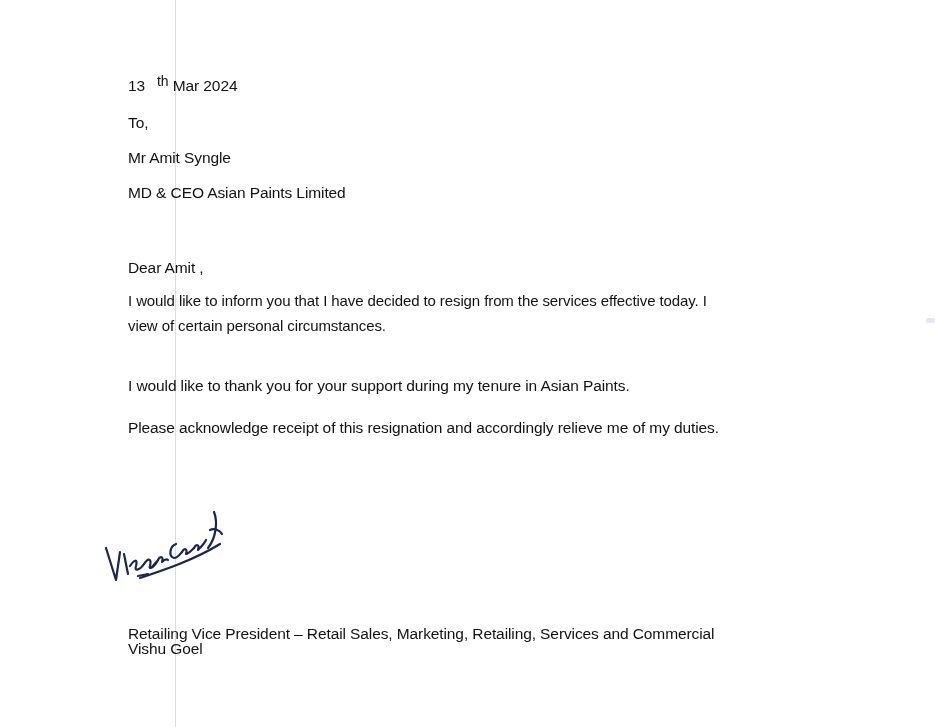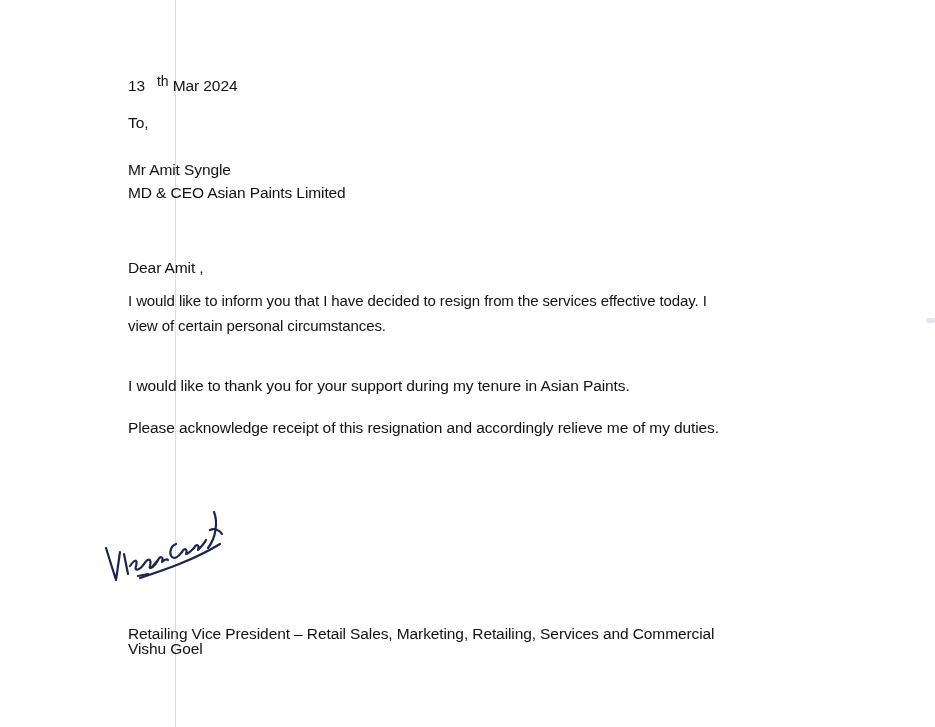--- a/index.html
+++ b/index.html
@@ -66,21 +66,21 @@
 </head>
 <body>
 
 <div class="fold-line"></div>
 <div class="edge-smudge"></div>
 
 <div class="line date" style="top:76px;"><span>13</span><sup>th</sup><span> Mar 2024</span></div>
 
 <div class="line" style="top:113px;">To,</div>
 
-<div class="line" style="top:160px;">Mr Amit Syngle</div>
+<div class="line" style="top:148px;">Mr Amit Syngle</div>
 
 <div class="line" style="top:183px;">MD &amp; CEO Asian Paints Limited</div>
 
 <div class="line" style="top:258px;">Dear Amit ,</div>
 
 <div class="para" style="top:288px;">
   <span>I would like to inform you that I have decided to resign from the services effective today. I</span>
   <span>view of certain personal circumstances.</span>
 </div>
 

